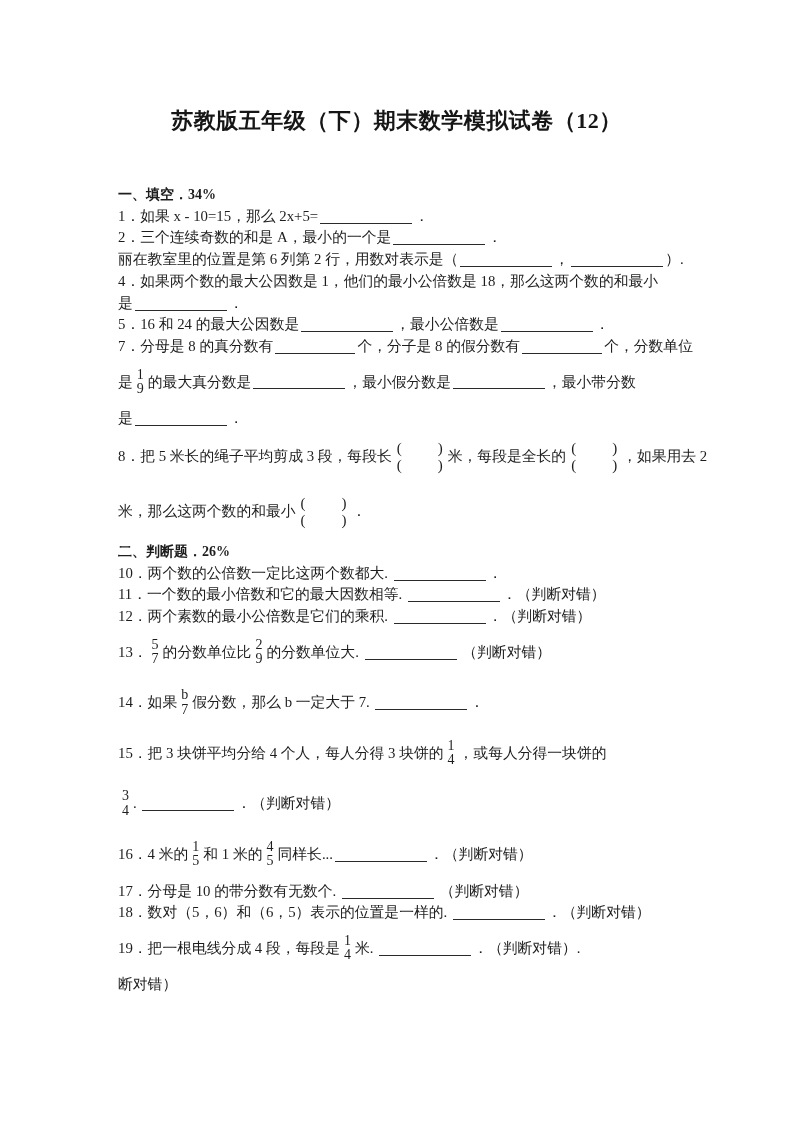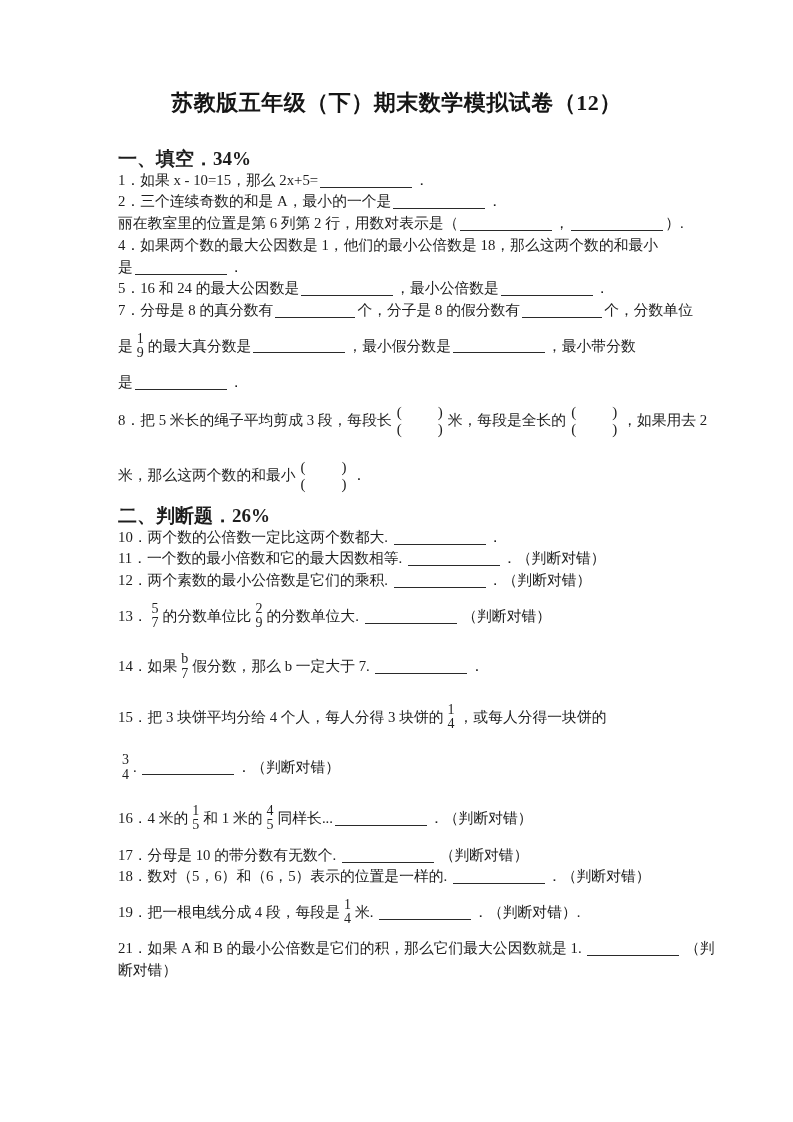--- a/index.html
+++ b/index.html
@@ -5,32 +5,32 @@
   html,body{margin:0;padding:0;background:#ffffff;}
   body{font-family:"Liberation Serif","DejaVu Serif",serif;}
   .page{
     position:relative;
     width:793px;height:1122px;
     background:#ffffff;
     color:#1d1d1d;
     overflow:hidden;
   }
   .title{
-    margin:0;
+    margin:18px;
     padding-top:88px;
     text-align:center;
     font-size:22px;
     font-weight:700;
     letter-spacing:0.5px;
     color:#161616;
   }
   .doc{padding:30px 96px 0 118px;}
   .sec-heading{
     font-weight:700;
-    font-size:19px;
+    font-size:14px;
     line-height:21.7px;
     white-space:nowrap;
   }
   .sec-gap{}
   .line{
     font-size:14.8px;
     line-height:21.7px;
     white-space:nowrap;
   }
   .line.fl{padding:11px 0;}
@@ -147,16 +147,15 @@
         </span><span>和 1 米的</span><span class="frac">
           <span class="num">4</span>
           <span class="den">5</span>
         </span><span>同样长...</span><span class="blank"></span><span>．（判断对错）</span></div>
       <div class="line"><span>17．分母是 10 的带分数有无数个. </span><span class="blank"></span><span> （判断对错）</span></div>
       <div class="line"><span>18．数对（5，6）和（6，5）表示的位置是一样的. </span><span class="blank"></span><span>．（判断对错）</span></div>
       <div class="line fl"><span>19．把一根电线分成 4 段，每段是</span><span class="frac">
           <span class="num">1</span>
           <span class="den">4</span>
         </span><span>米. </span><span class="blank"></span><span>．（判断对错）.</span></div>
-      <div class="line"><span>21．如果 A 和 B 的最小公倍数是它们的积，那么它们最大公因数就是 1. </span><span class="blank"></span><span> （判</span></div>
       <div class="line"><span>断对错）</span></div>
     </div>
 </div>
 
 </body></html>

